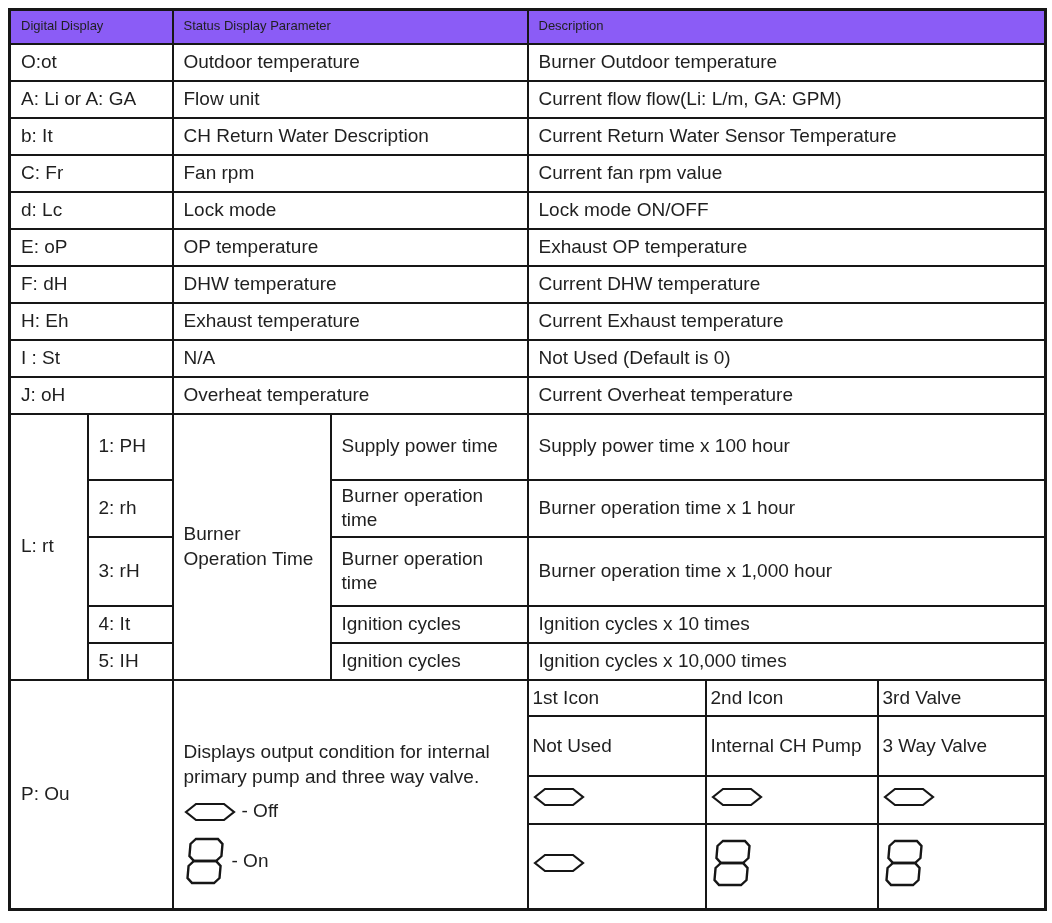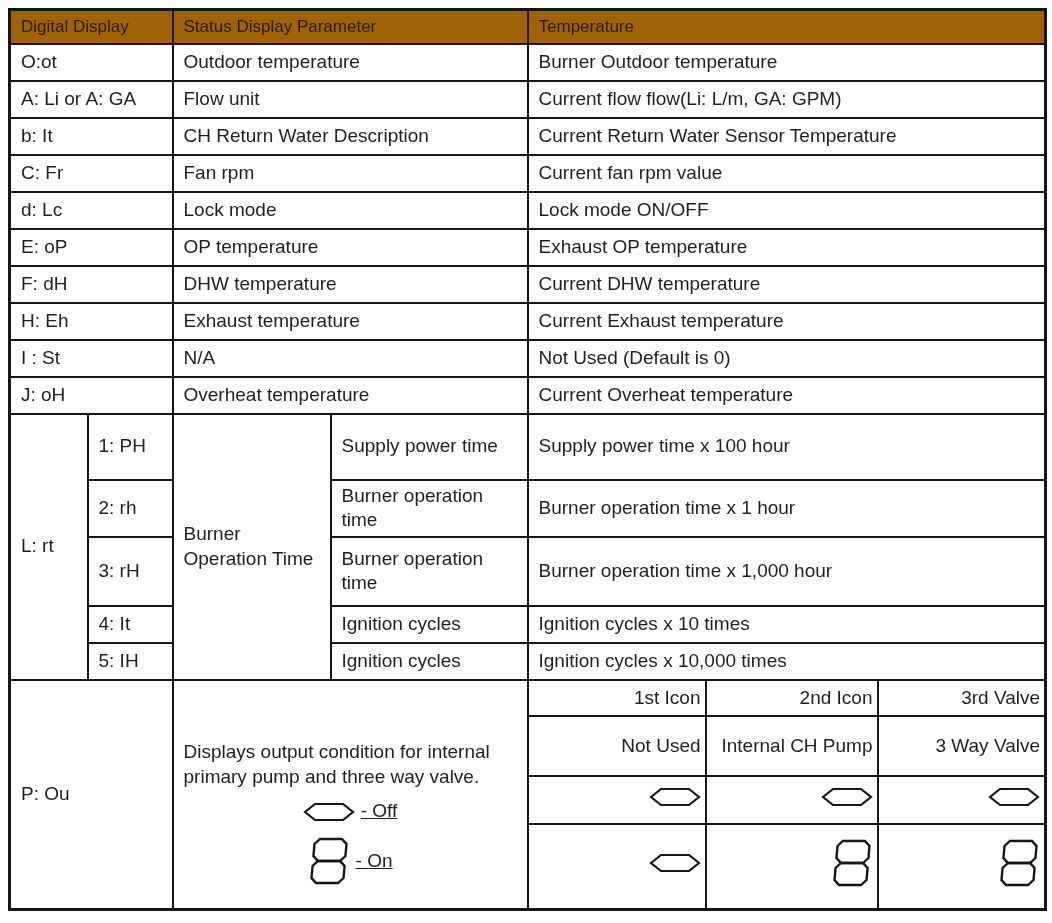--- a/index.html
+++ b/index.html
@@ -21,27 +21,27 @@
     border: 2px solid #161616;
     padding: 3px 10px;
     font-size: 19px;
     line-height: 1.3;
     font-weight: 400;
     text-align: left;
     vertical-align: middle;
     overflow: hidden;
   }
   .param-table th {
-    background: #a16207;
-    font-size: 17px;
-  }
-  .param-table td.ctr { text-align: right; padding-left: 4px; padding-right: 4px; }
+    background: #8b5cf6;
+    font-size: 13px;
+  }
+  .param-table td.ctr { text-align: left; padding-left: 4px; padding-right: 4px; }
   .note-cell { vertical-align: top; }
   .note-text { padding-top: 6px; margin-top: 31px; }
-  .legend { display: flex; flex-direction: column; align-items: center; gap: 12px; margin-top: 10px; text-decoration: underline; }
+  .legend { display: flex; flex-direction: column; align-items: flex-start; gap: 12px; margin-top: 10px; }
   .legend-row { display: flex; align-items: center; gap: 6px; }
   .icon-slot { display: inline-flex; align-items: center; justify-content: center; }
   .icon-slot svg { display: block; }
   .seg-on { transform: skewX(-5deg); }
 </style>
 </head>
 <body>
 
 <div class="page">
   <table class="param-table">
@@ -51,21 +51,21 @@
         <col style="width:158px">
         <col style="width:197px">
         <col style="width:178px">
         <col style="width:172px">
         <col style="width:168px">
     </colgroup>
     <tbody>
       <tr style="height:34px">
         <th colspan="2">Digital Display</th>
         <th colspan="2">Status Display Parameter</th>
-        <th colspan="3">Temperature</th>
+        <th colspan="3">Description</th>
       </tr>
 
       <tr style="height:37px">
         <td colspan="2">O:ot</td>
         <td colspan="2">Outdoor temperature</td>
         <td colspan="3">Burner Outdoor temperature</td>
       </tr>
       <tr style="height:37px">
         <td colspan="2">A: Li or A: GA</td>
         <td colspan="2">Flow unit</td>

